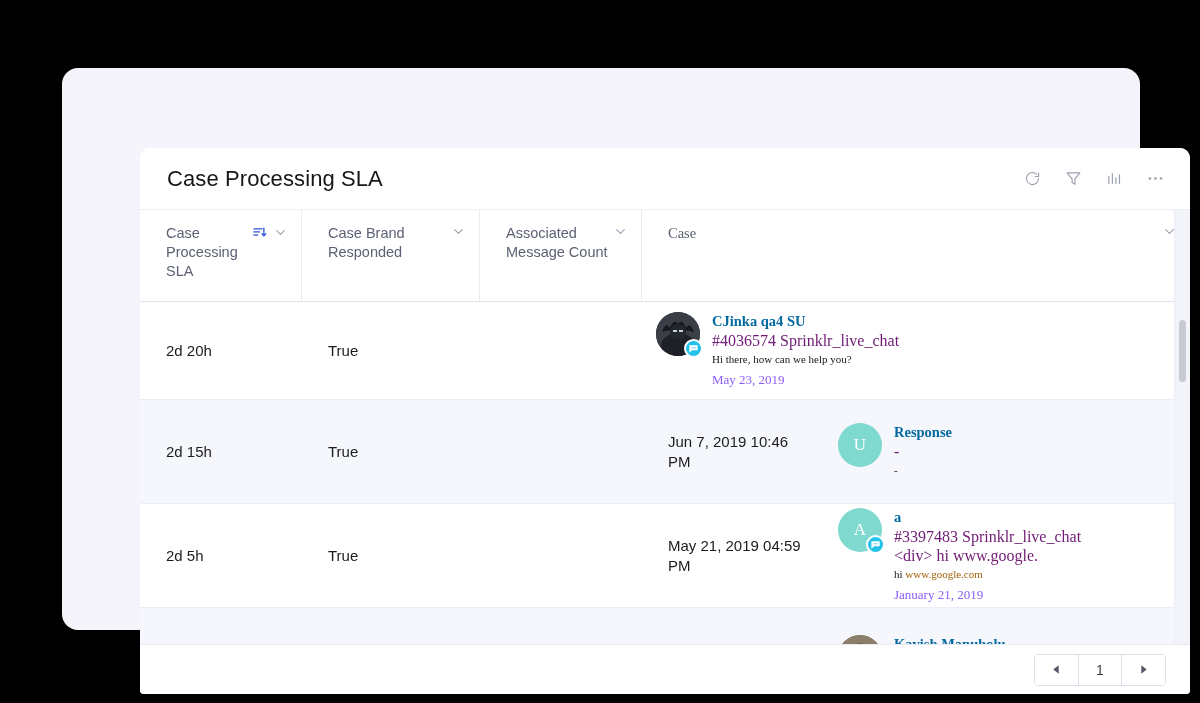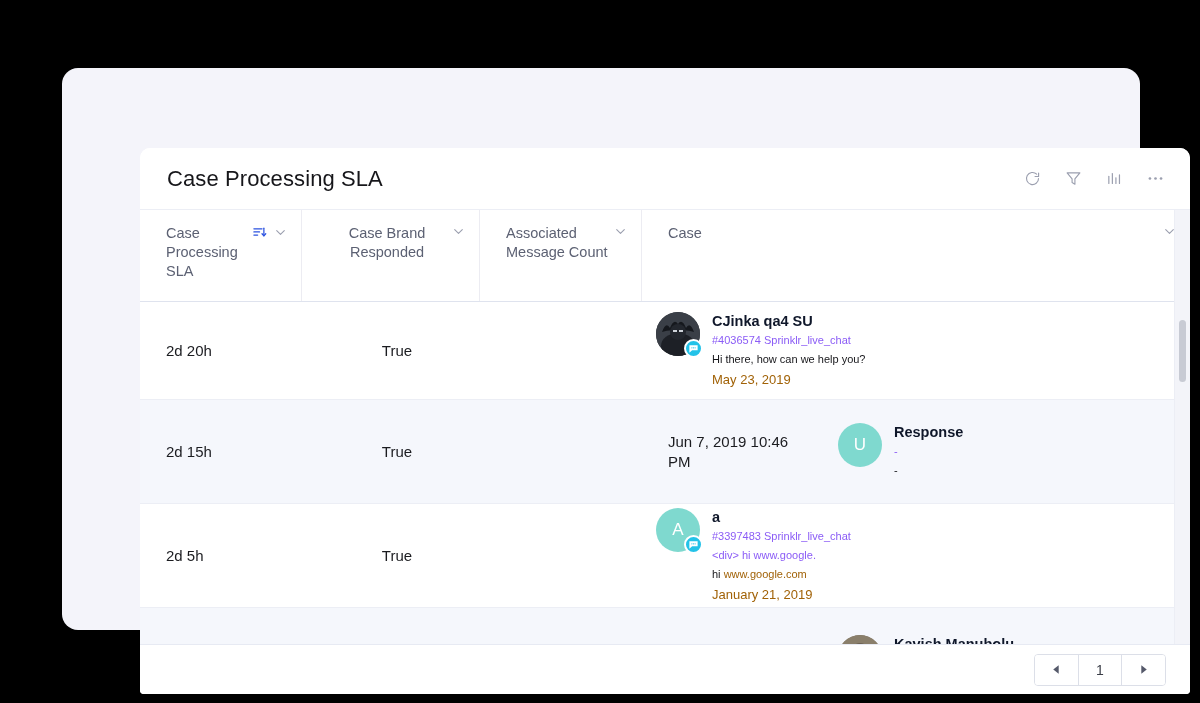--- a/index.html
+++ b/index.html
@@ -115,24 +115,24 @@
     align-items: center;
     gap: 7px;
     padding-top: 1px;
     flex: 0 0 auto;
   }
   .sort-icon { cursor: pointer; display:block; }
   .chev { cursor: pointer; display:block; color:#9b9faf; }
 
   
   .c0 { width: 162px; }
-  .c1 { width: 178px; text-align: center; }
+  .c1 { width: 178px; }
   .c2 { width: 162px; }
   .c3 { width: 182px; }
-  .c4 { flex: 1 1 auto; }
+  .c4 { flex: 1 1 auto; font-family: Liberation Serif, serif; }
 
   .tbody {
     position: relative;
     height: 398px;
     overflow: hidden;
   }
   .tr {
     display: flex;
     align-items: center;
     border-bottom: 1px solid #eceef5;
@@ -186,38 +186,38 @@
     background: #23c2e8;
     border: 2px solid #ffffff;
     display: flex;
     align-items: center;
     justify-content: center;
   }
   .case-text { min-width: 0; }
   .case-name {
     font-size: 14.5px;
     font-weight: 700;
-    color: #0f172a;
+    color: #0369a1;
     line-height: 19px;
   }
   .case-meta {
-    font-size: 11px;
-    color: #8b5cf6;
+    font-size: 16px;
+    color: #701a75;
     line-height: 19px;
     white-space: nowrap;
   }
   .case-snippet {
     font-size: 11px;
     color: #16161a;
     line-height: 19px;
   }
   .case-snippet a { color: #a16207; text-decoration: none; }
   .case-date {
     font-size: 13px;
-    color: #a16207;
+    color: #8b5cf6;
     line-height: 19px;
     padding-top: 1px;
   }
 
   
   .row-h1 { height: 98px; }
   .row-h2 { height: 104px; }
   .row-h3 { height: 104px; }
   .row-h4 { height: 98px; }
 
@@ -428,20 +428,21 @@
                 <div class="case-meta">-</div>
                 <div class="case-snippet">-</div>
               </div>
             </div>
           </div>
 
           <div class="tr row-h3">
             <div class="td c0">2d 5h</div>
             <div class="td c1">True</div>
             <div class="td c2"></div>
+            <div class="td c3">May 21, 2019 04:59 PM</div>
             <div class="case-cell c4">
               <div class="avatar-wrap">
                 <div class="avatar teal">A</div>
                 <div class="badge">
                   <svg width="11" height="11" viewBox="0 0 24 24" fill="#ffffff">
                     <path d="M3 5h18v11H9l-6 5z"></path>
                     <circle cx="8.5" cy="10.5" r="1.3" fill="#23c2e8"></circle>
                     <circle cx="12" cy="10.5" r="1.3" fill="#23c2e8"></circle>
                     <circle cx="15.5" cy="10.5" r="1.3" fill="#23c2e8"></circle>
                   </svg>

